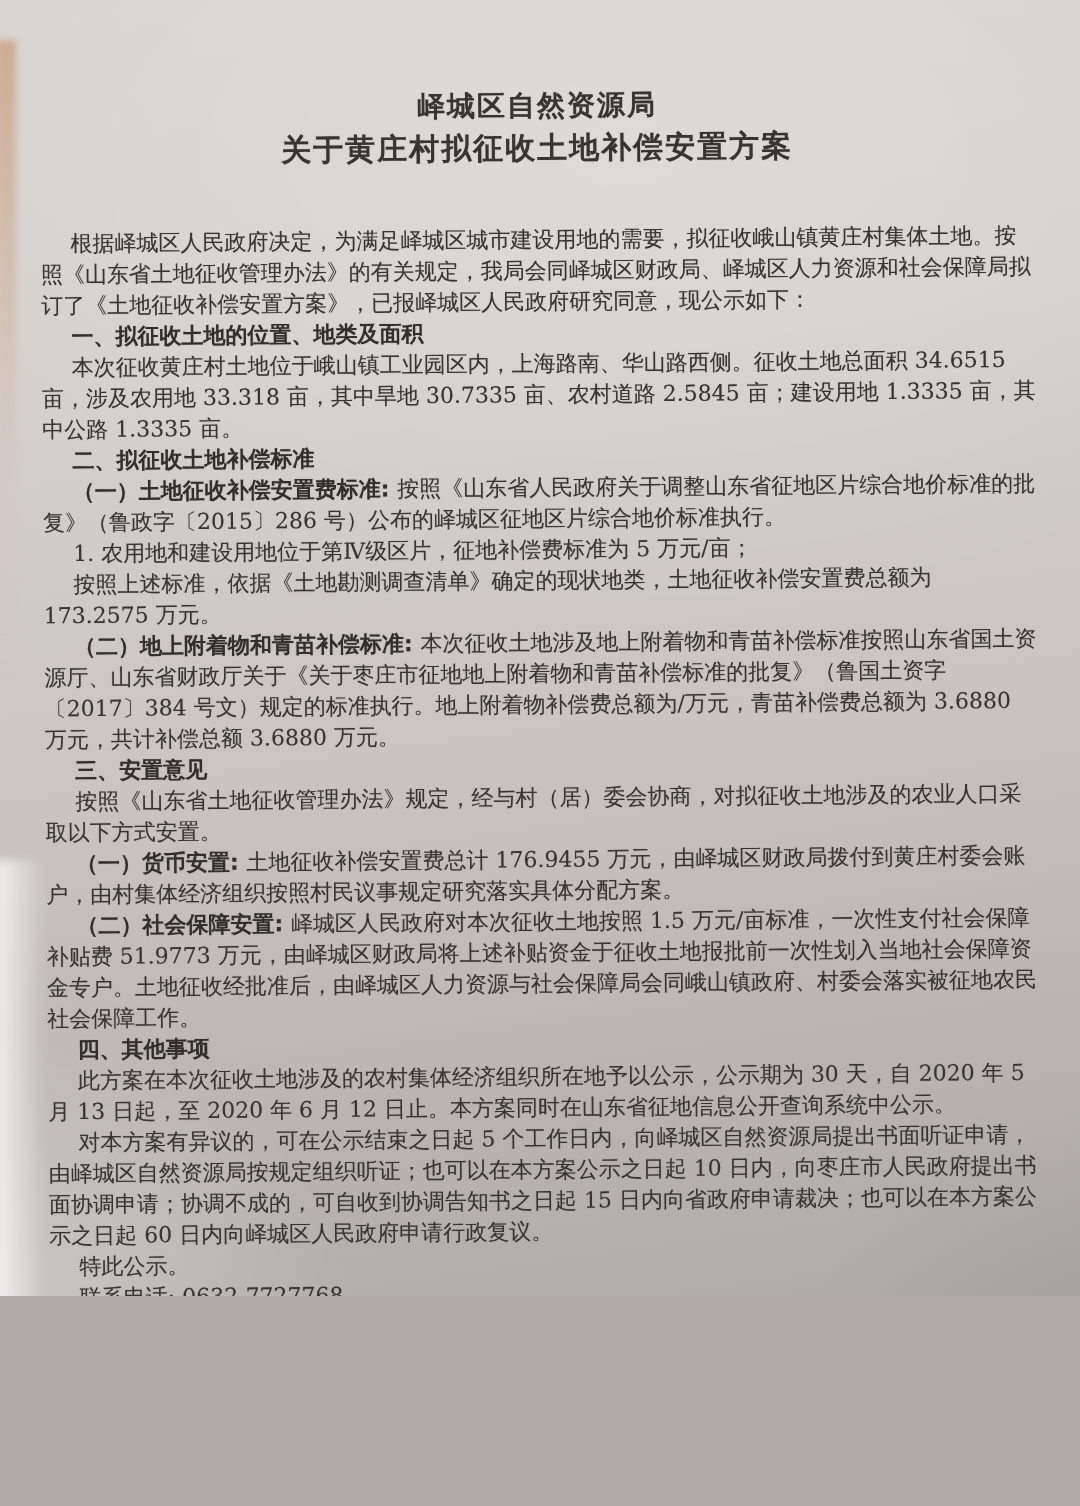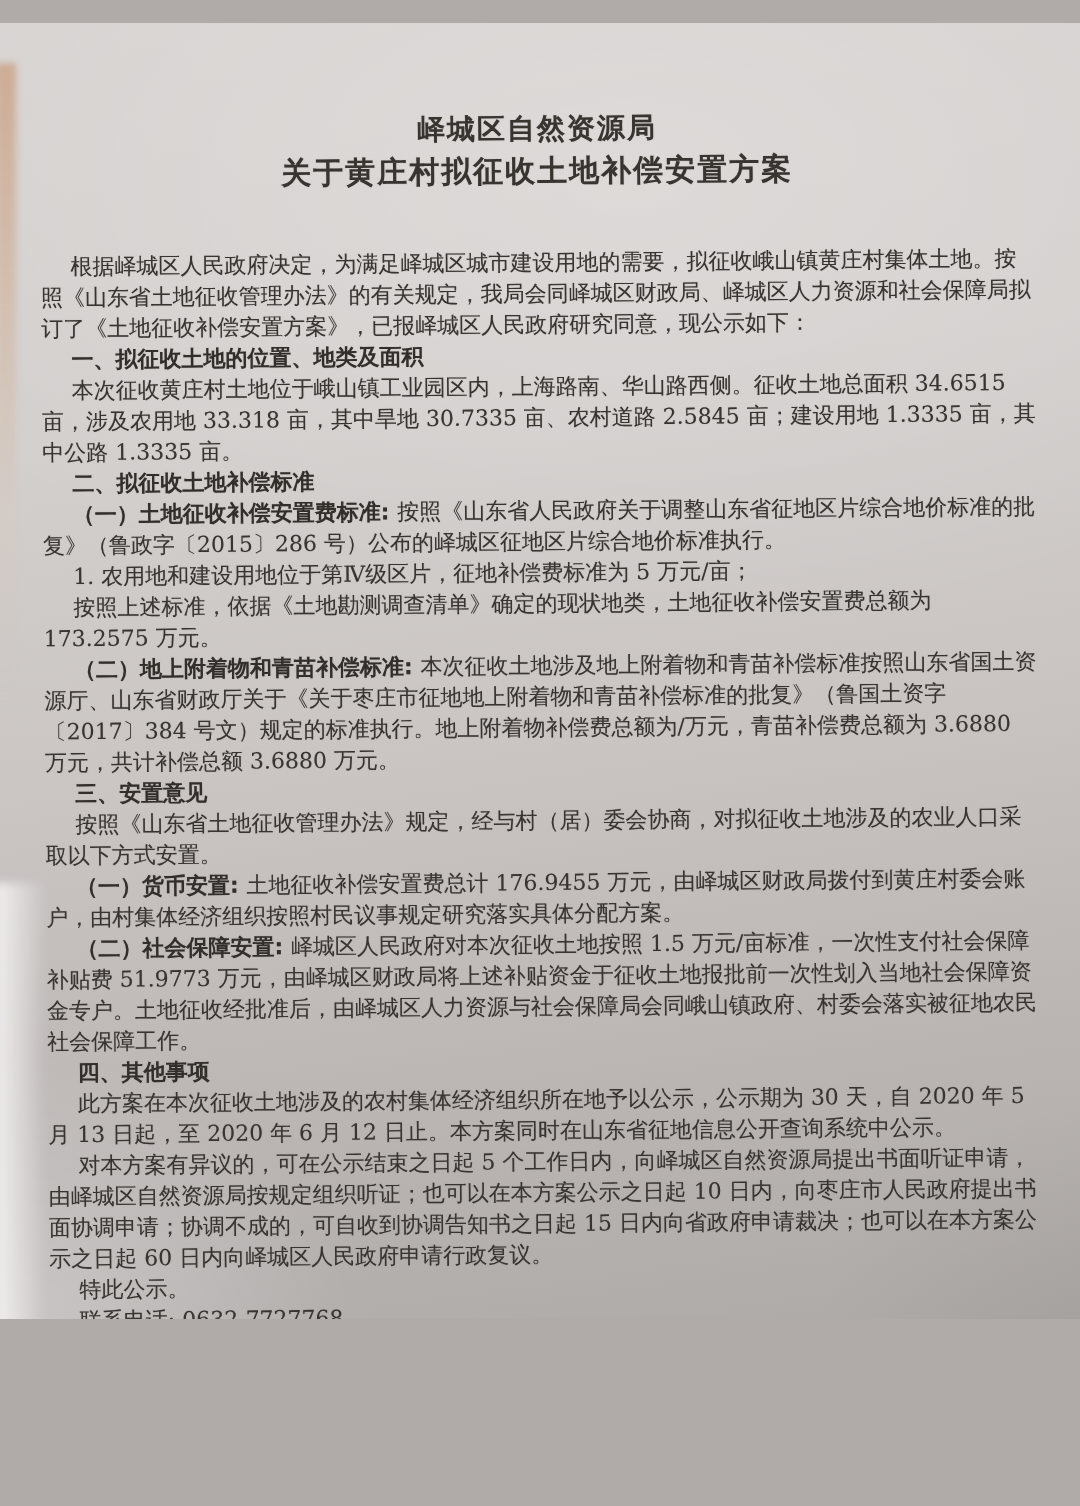--- a/index.html
+++ b/index.html
@@ -14,21 +14,20 @@
   .photo {
     position: relative;
     width: 1080px;
     height: 1296px;
     overflow: hidden;
     background:
       radial-gradient(120% 55% at 58% 12%, rgba(255,255,255,0.20), rgba(255,255,255,0) 65%),
       radial-gradient(55% 38% at 0% 102%, rgba(255,255,255,0.30), rgba(255,255,255,0) 60%),
       radial-gradient(50% 35% at 105% 104%, rgba(100,92,88,0.14), rgba(100,92,88,0) 60%),
       linear-gradient(172deg, #d7d3d1 0%, #d3cfcd 30%, #cac5c3 55%, #bab5b3 80%, #aeaaa8 100%);
-    margin-top: 23px;
   }
   .edge-warm {
     position: absolute;
     left: -4px; top: 40px;
     width: 20px; height: 640px;
     background: linear-gradient(180deg,
       rgba(196,140,100,0.55) 0%,
       rgba(206,166,134,0.38) 40%,
       rgba(220,196,176,0.18) 70%,
       rgba(220,196,176,0) 100%);

